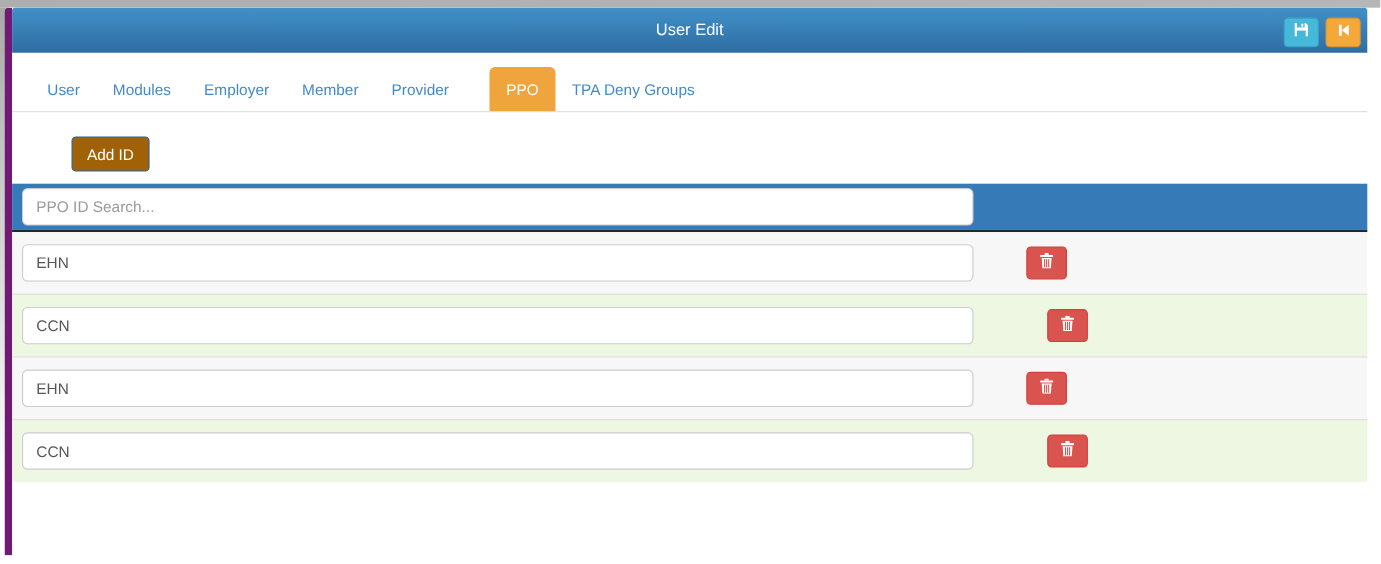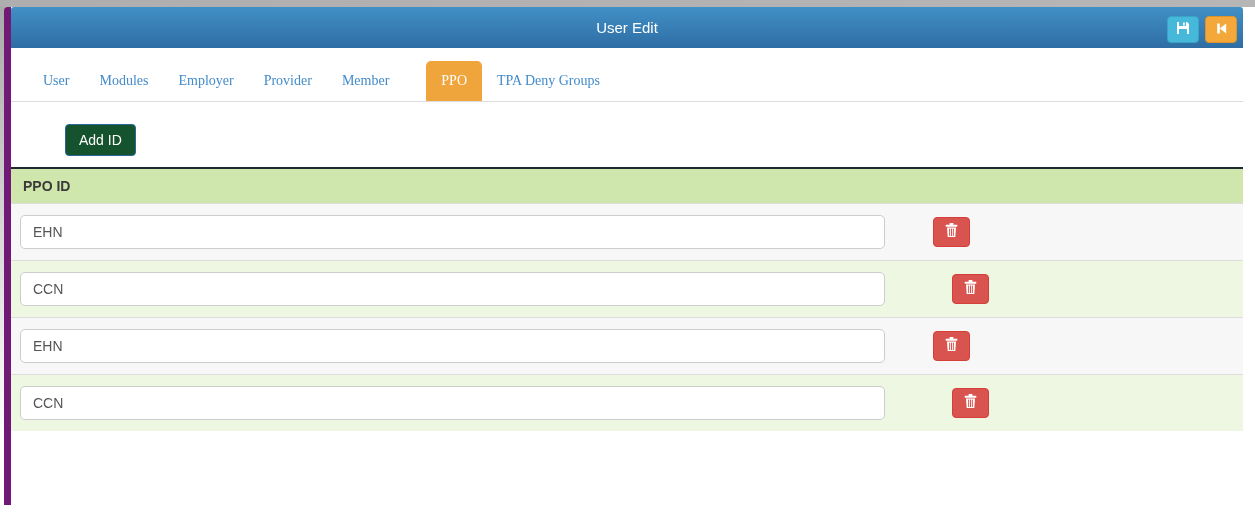--- a/index.html
+++ b/index.html
@@ -45,32 +45,32 @@
   .hbtn-back { background: #f3a839; border-color: #e0922a; }
   
   .tabs {
     margin-top: 13px;
     padding-left: 17px;
     border-bottom: 1px solid #ddd;
     display: flex; align-items: flex-end;
   }
   .tab {
     font-size: 14px; color: #428bca;
-    padding: 12px 15px; cursor: pointer; white-space: nowrap; font-family: Liberation Serif, serif;
+    padding: 12px 15px; cursor: pointer; white-space: nowrap;
   }
   .tab.active {
     background: #f0a43c; color: #fff;
     border-radius: 5px 5px 0 0;
     margin-left: 22px;
   }
   
   .add-btn {
     display: inline-block;
     margin: 22px 0 11px 54px;
-    background: #14532d; color: #fff;
+    background: #a16207; color: #fff;
     border: 1px solid #2b669a; border-radius: 4px;
     padding: 7px 13px; font-size: 14px; cursor: pointer;
   }
   
   .search-strip {
     background: #377ab8;
     padding: 4px 0 4px 9px;
     height: 42px;
     display: flex; align-items: center;
   }
@@ -134,31 +134,33 @@
           </svg>
         </span>
       </div>
     </div>
   </div>
 
   <div class="tabs">
     <div class="tab">User</div>
     <div class="tab">Modules</div>
     <div class="tab">Employer</div>
+    <div class="tab">Member</div>
     <div class="tab">Provider</div>
-    <div class="tab">Member</div>
     <div class="tab active">PPO</div>
     <div class="tab">TPA Deny Groups</div>
   </div>
 
   <button class="add-btn">Add ID</button>
 
+  <div class="search-strip">
+    <input class="text-input" type="text" placeholder="PPO ID Search..." style="">
+  </div>
 
   <div class="ppo-table">
-    <div class="thead">PPO ID</div>
 
     <div class="trow stripe-gray">
       <input class="text-input" type="text" value="EHN" style="">
       <div class="del-btn">
         <span>
           <svg width="13" height="14" viewBox="0 0 13 14">
             <rect x="4.6" y="0" width="3.8" height="2" rx="0.6" fill="#fff"></rect>
             <rect x="0.6" y="1.8" width="11.8" height="1.9" rx="0.6" fill="#fff"></rect>
             <path d="M2 4.6 h9 l-0.7 9.4 h-7.6 z" fill="#fff"></path>
             <rect x="4.15" y="5.6" width="1" height="7.4" fill="#d9534f"></rect>

